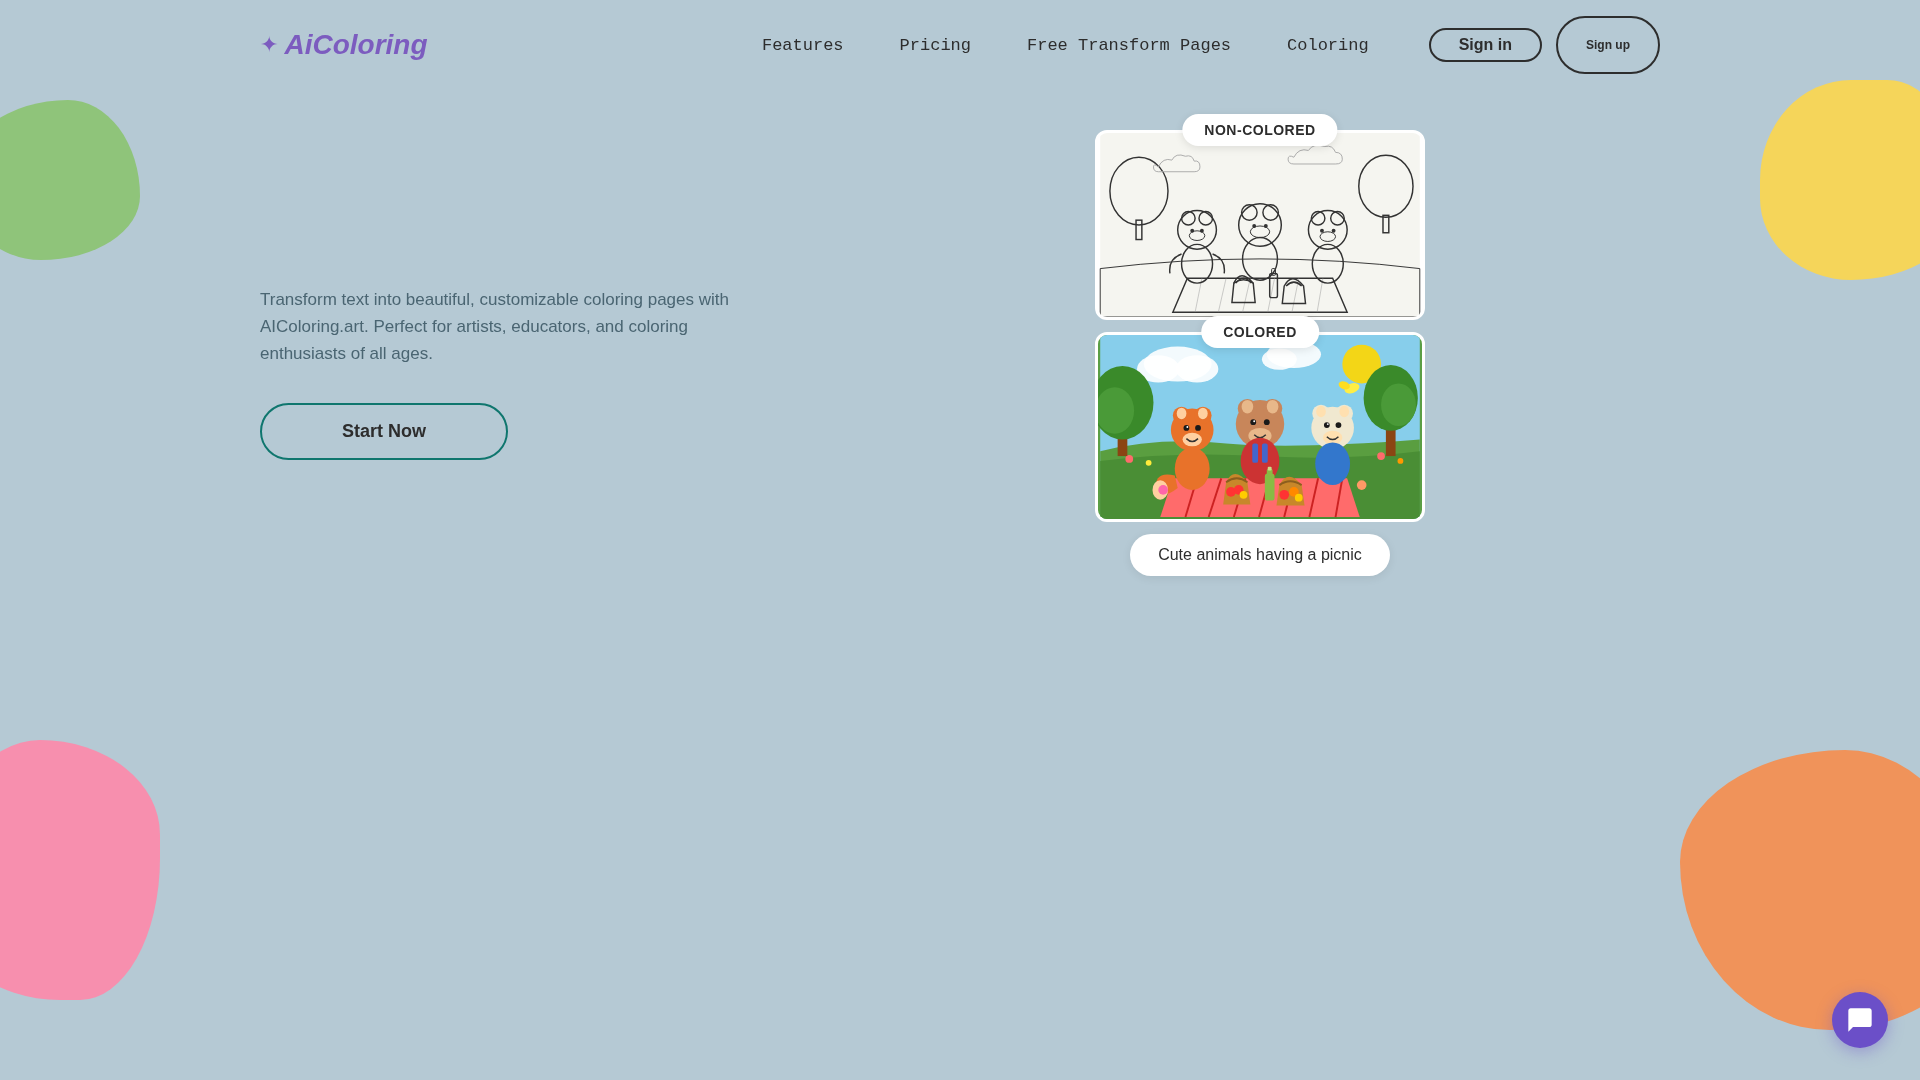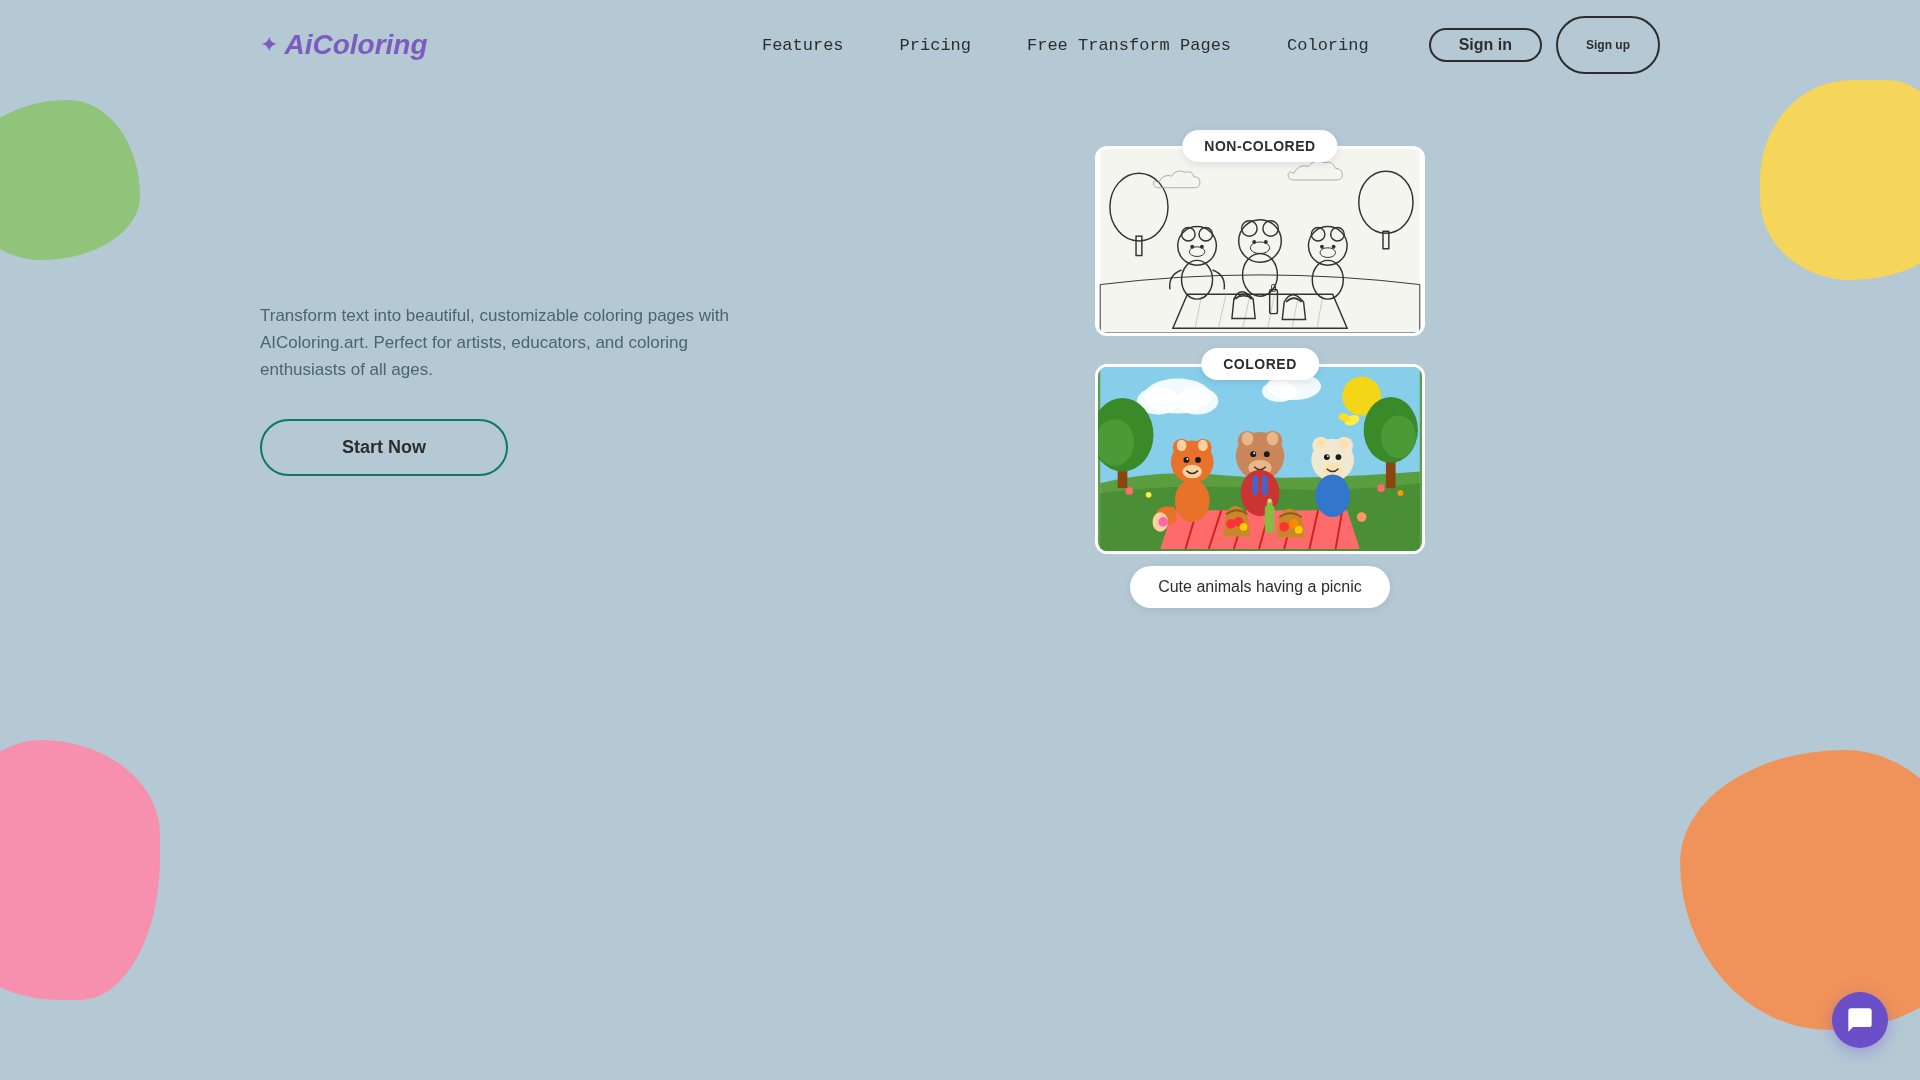--- a/index.html
+++ b/index.html
@@ -160,21 +160,20 @@
       flex-direction: column;
       align-items: center;
       gap: 0;
       position: relative;
       margin-top: -40px;
     }
 
     .image-section {
       position: relative;
       width: 330px;
-      margin-top: 16px;
     }
 
     .image-badge {
       position: absolute;
       top: -16px;
       left: 50%;
       transform: translateX(-50%);
       background: white;
       border-radius: 50px;
       padding: 8px 22px;

